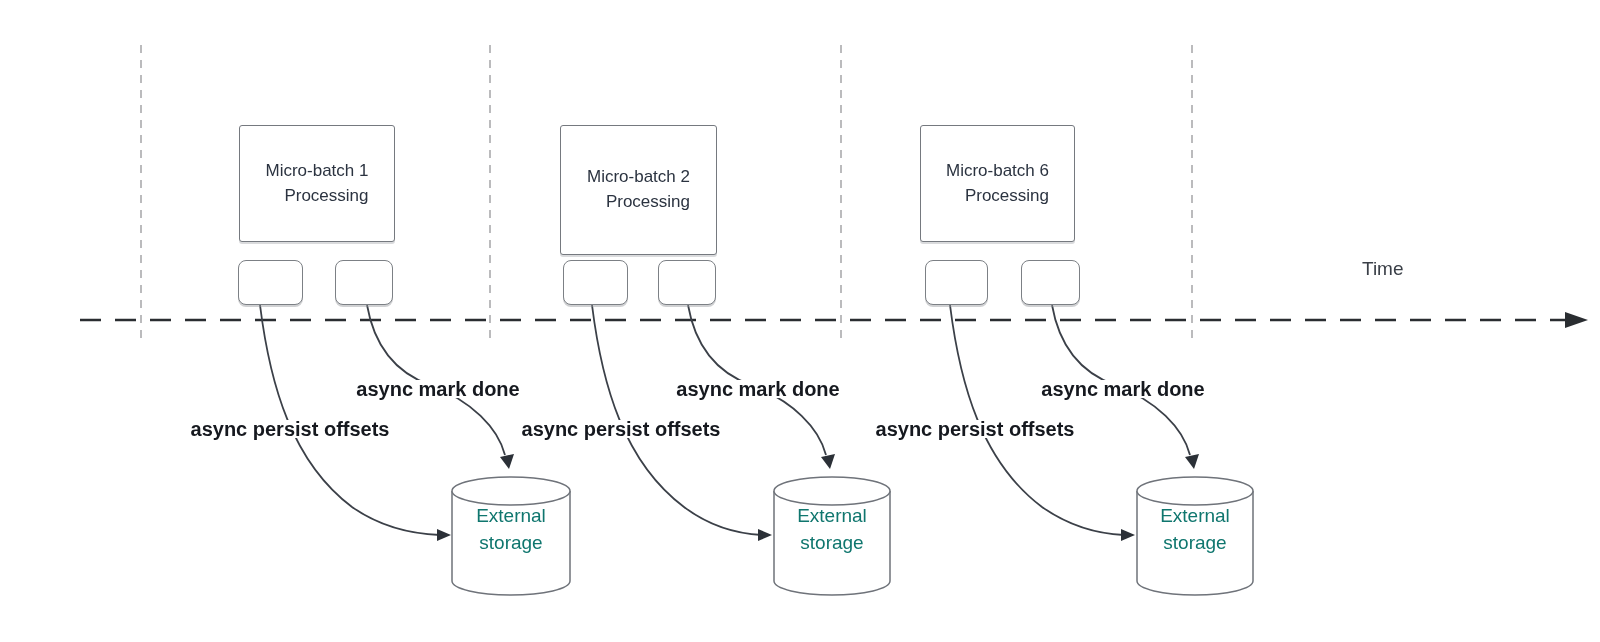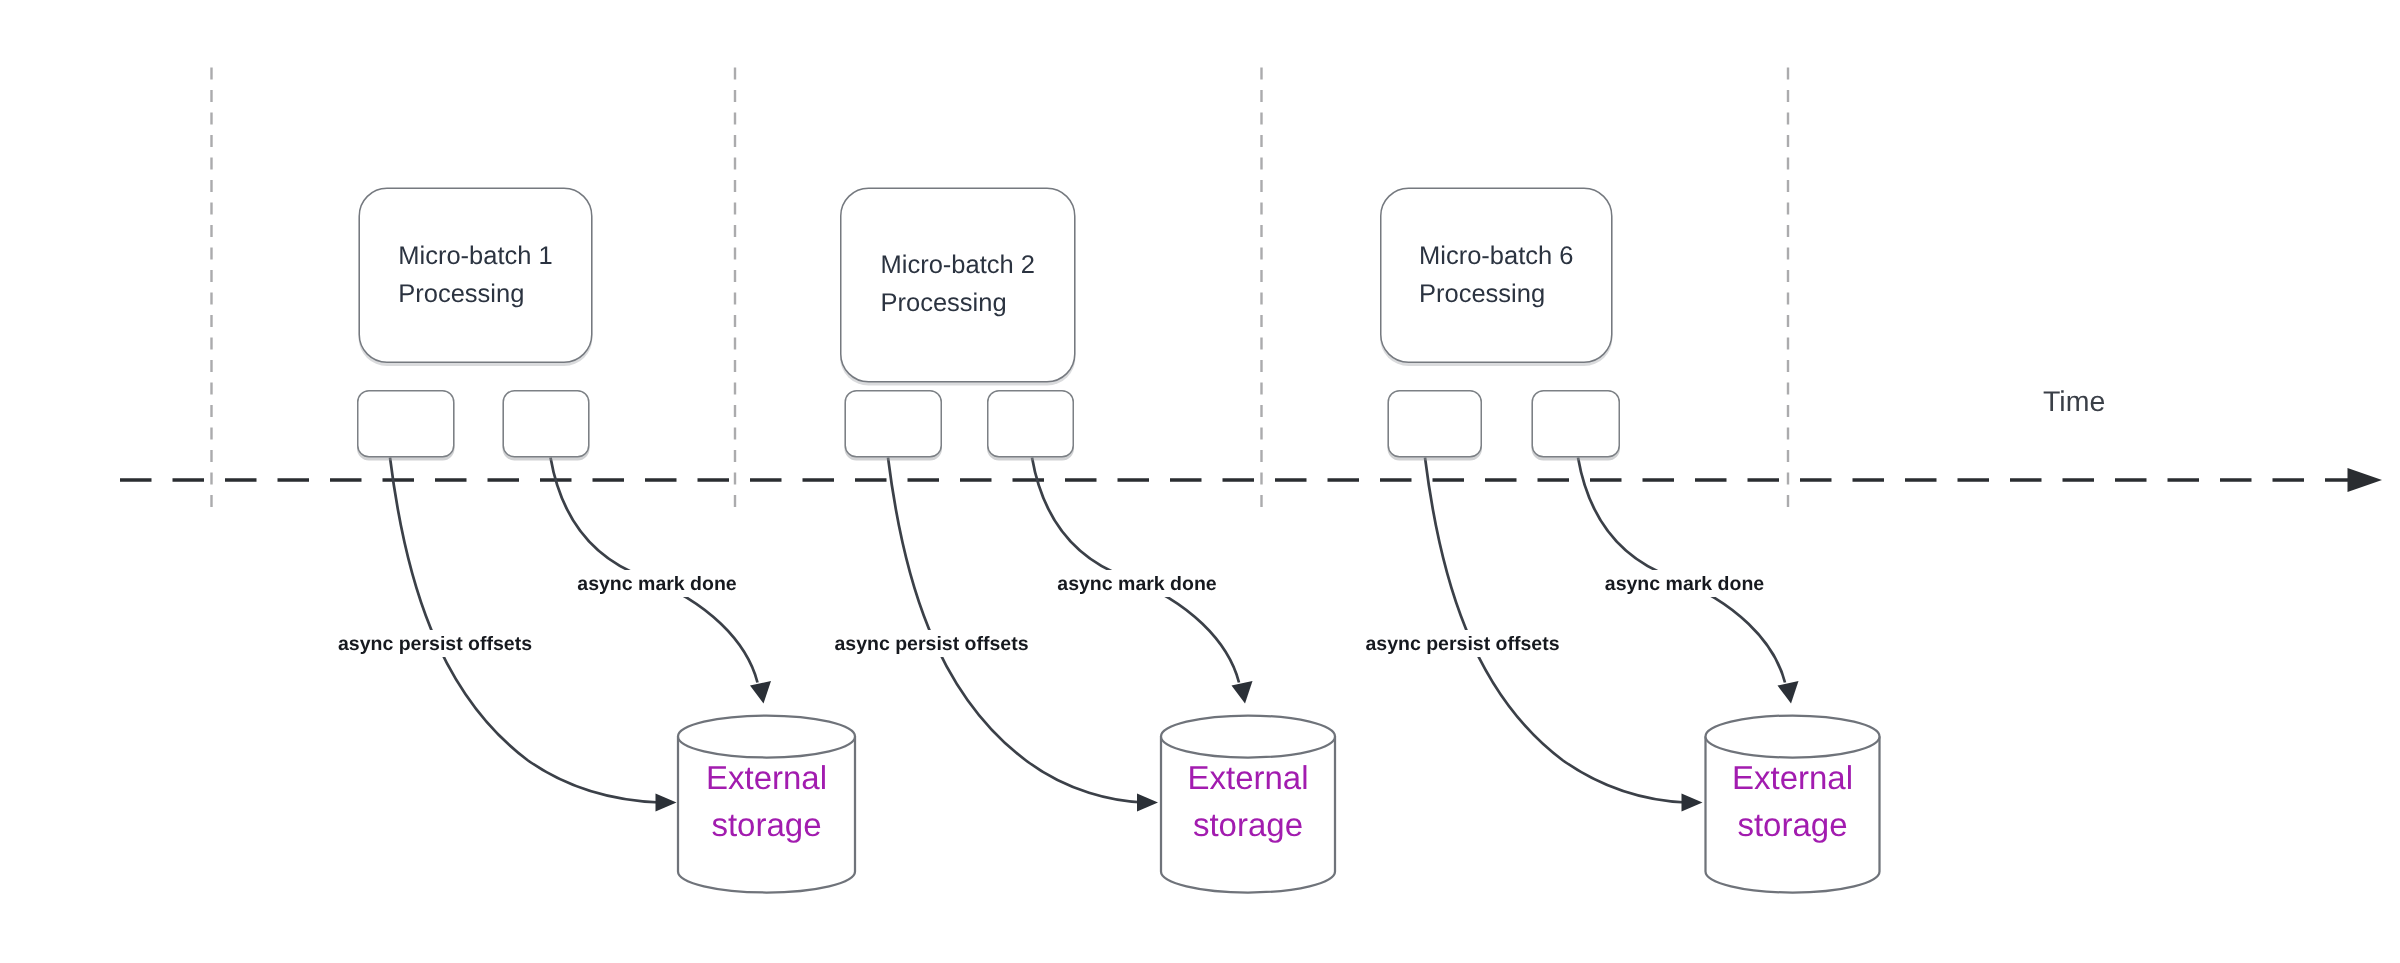--- a/index.html
+++ b/index.html
@@ -3,43 +3,43 @@
 <meta charset="utf-8">
 <style>
   html,body{margin:0;padding:0;background:#ffffff;}
   .canvas{
     position:relative;width:1600px;height:642px;background:#ffffff;overflow:hidden;
     font-family:"Liberation Sans","DejaVu Sans",sans-serif;
   }
   .canvas svg{position:absolute;left:0;top:0;}
   .bigbox{
     position:absolute;box-sizing:border-box;background:#ffffff;
-    border:1.5px solid #75797f;border-radius:19px;
-    display:flex;align-items:center;justify-content:center;text-align:left;
+    border:1.5px solid #75797f;border-radius:3px;
+    display:flex;align-items:center;justify-content:center;text-align:right;
     box-shadow:0 2px 0 rgba(150,153,158,.35);
     z-index:2;
   }
   .bigbox span{
     white-space:pre-line;font-size:17px;line-height:1.45;color:#2b3340;
   }
   .smallbox{
     position:absolute;box-sizing:border-box;background:#ffffff;
     border:1.5px solid #7c8085;border-radius:8px;
     box-shadow:0 2px 0 rgba(150,153,158,.45);
     z-index:2;
   }
   .lbl{
     position:absolute;transform:translateX(-50%);
-    font-size:13px;font-weight:bold;color:#16191f;
+    font-size:20px;font-weight:bold;color:#16191f;
     background:#ffffff;padding:0 4px;white-space:nowrap;line-height:18px;
     z-index:3;
   }
   .storage-label{
     position:absolute;text-align:center;white-space:pre-line;
-    font-size:22px;line-height:1.42;color:#a21caf;z-index:3;
+    font-size:19px;line-height:1.42;color:#0f766e;z-index:3;
   }
   .time-label{
     position:absolute;font-size:19px;color:#3a3f47;z-index:3;text-align:right;
   }
 </style>
 </head>
 <body>
 
 <div class="canvas">
 

